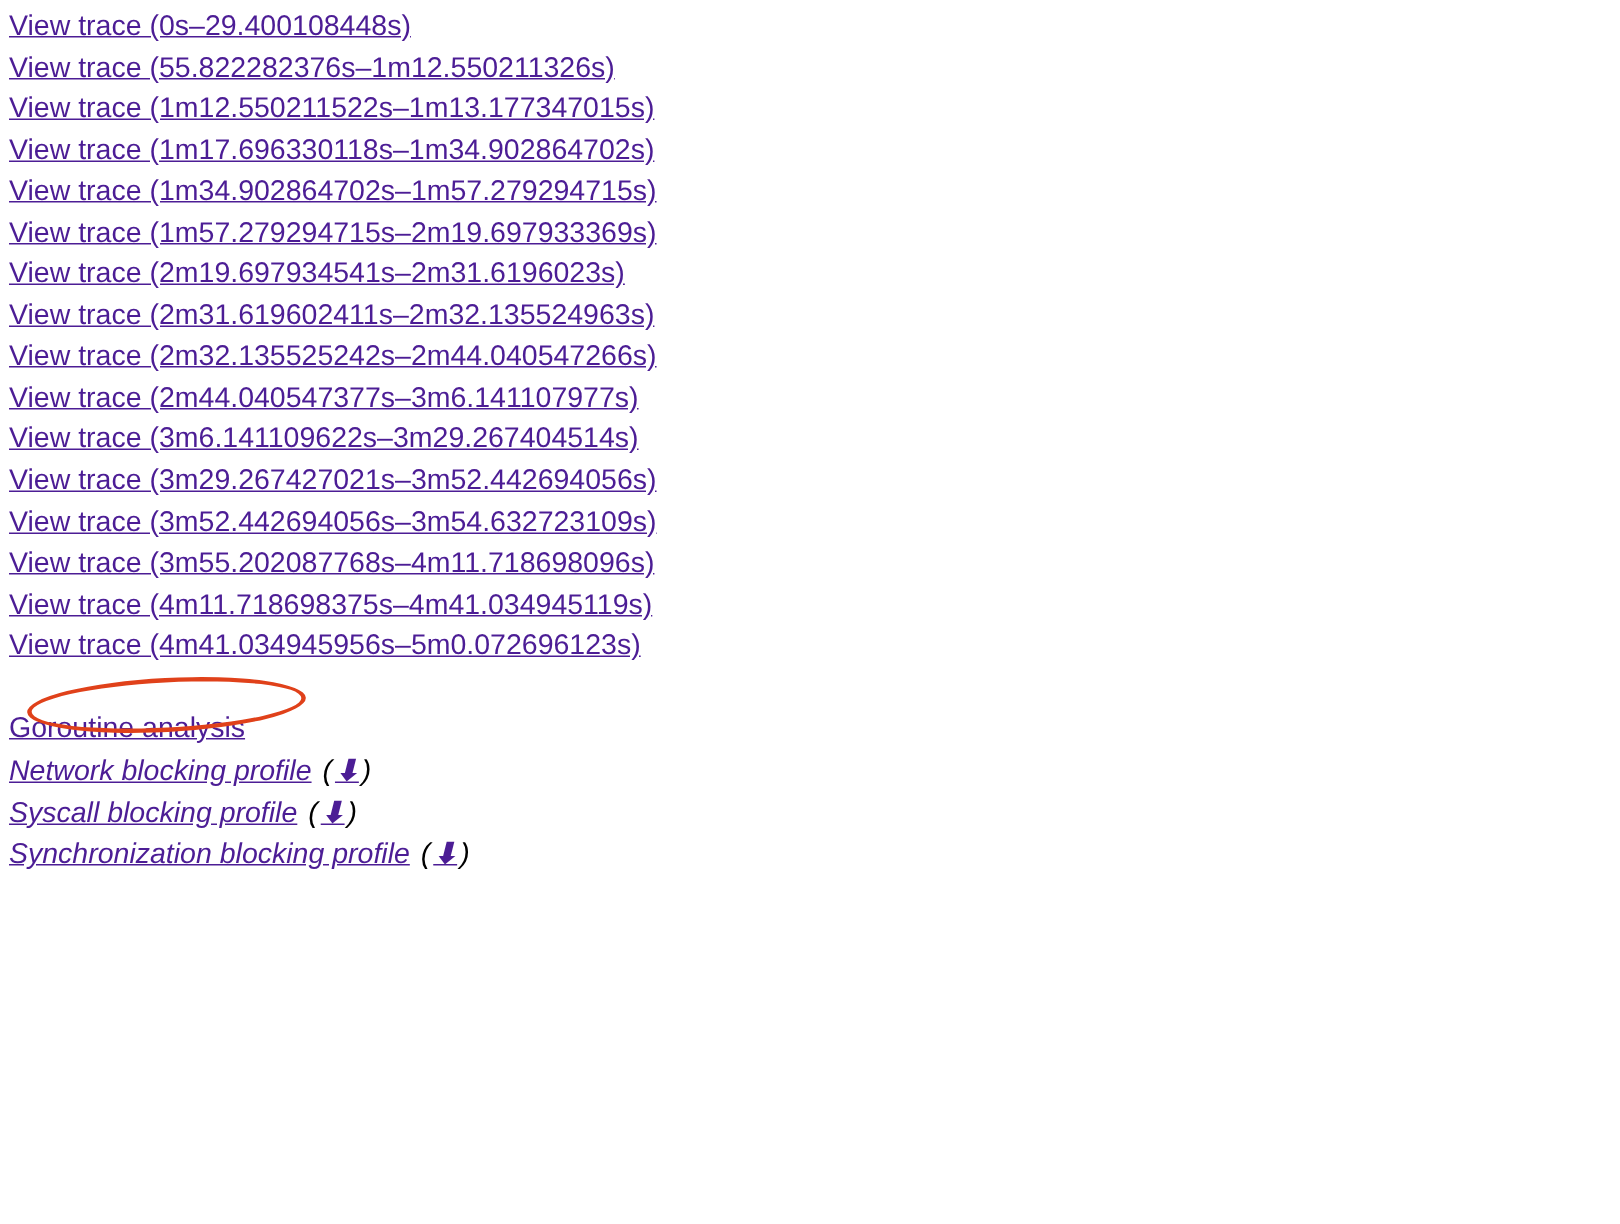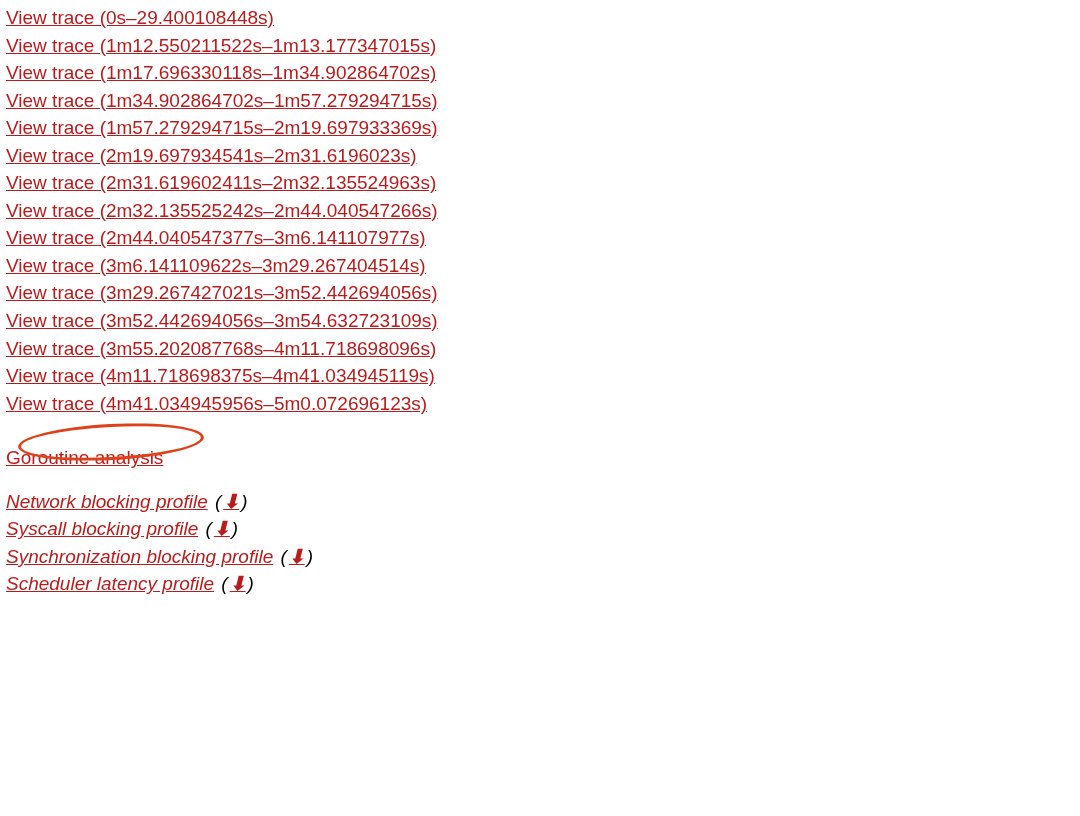--- a/index.html
+++ b/index.html
@@ -14,29 +14,29 @@
       background: #ffffff;
       padding: 4px 6px;
       color: #000;
     }
     .trace-list {
       display: flex;
       flex-direction: column;
     }
     .trace-list a,
     .profile-links a {
-      color: #b91c1c;
+      color: #4c1d95;
       text-decoration: underline;
       width: fit-content;
     }
     .profile-links {
       margin-top: 27px;
       display: flex;
       flex-direction: column;
-      gap: 16px;
+      gap: 2px;
     }
     .profile-row {
       display: block;
       font-style: italic;
     }
     .paren {
       color: #000;
       padding: 0 2px;
     }
     .dl-icon {
@@ -54,20 +54,21 @@
     .goroutine-wrapper {
       position: relative;
       width: fit-content;
     }
   </style>
 </head>
 <body>
 
 <div class="trace-list" id="trace-list">
     <a href="#">View trace (0s–29.400108448s)</a>
+    <a href="#">View trace (55.822282376s–1m12.550211326s)</a>
     <a href="#">View trace (1m12.550211522s–1m13.177347015s)</a>
     <a href="#">View trace (1m17.696330118s–1m34.902864702s)</a>
     <a href="#">View trace (1m34.902864702s–1m57.279294715s)</a>
     <a href="#">View trace (1m57.279294715s–2m19.697933369s)</a>
     <a href="#">View trace (2m19.697934541s–2m31.6196023s)</a>
     <a href="#">View trace (2m31.619602411s–2m32.135524963s)</a>
     <a href="#">View trace (2m32.135525242s–2m44.040547266s)</a>
     <a href="#">View trace (2m44.040547377s–3m6.141107977s)</a>
     <a href="#">View trace (3m6.141109622s–3m29.267404514s)</a>
     <a href="#">View trace (3m29.267427021s–3m52.442694056s)</a>
@@ -79,15 +80,14 @@
 
 <div class="profile-links">
   <div class="goroutine-wrapper">
     <div class="annotation-circle" style="left:12px; top:-20px; width:186px; height:36px;"></div>
     <a href="#">Goroutine analysis</a>
   </div>
   <div id="profile-rows">
       <div class="profile-row"><a href="#">Network blocking profile</a><span class="paren"> (</span><a href="#" class="dl-icon">⬇</a><span class="paren">)</span></div>
       <div class="profile-row"><a href="#">Syscall blocking profile</a><span class="paren"> (</span><a href="#" class="dl-icon">⬇</a><span class="paren">)</span></div>
       <div class="profile-row"><a href="#">Synchronization blocking profile</a><span class="paren"> (</span><a href="#" class="dl-icon">⬇</a><span class="paren">)</span></div>
-      <div class="profile-row"><a href="#">Scheduler latency profile</a><span class="paren"> (</span><a href="#" class="dl-icon">⬇</a><span class="paren">)</span></div>
     </div>
 </div>
 
 </body></html>

